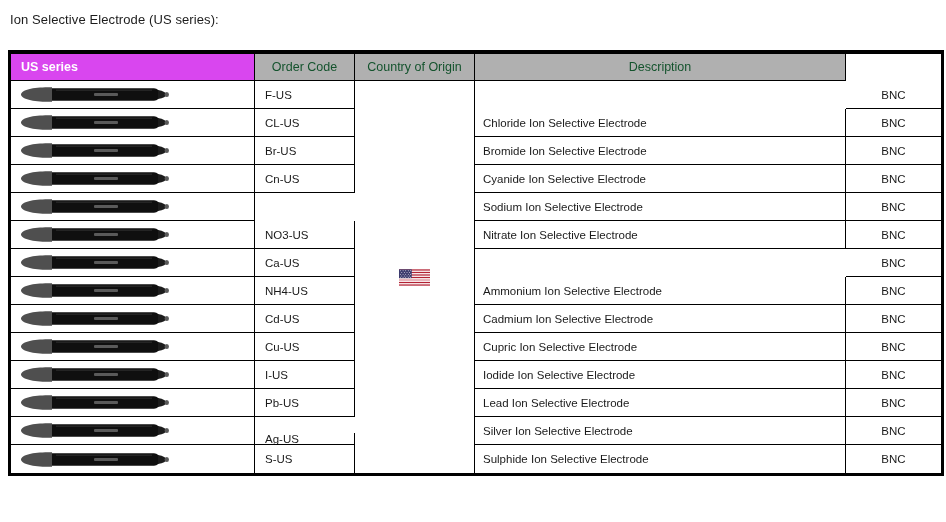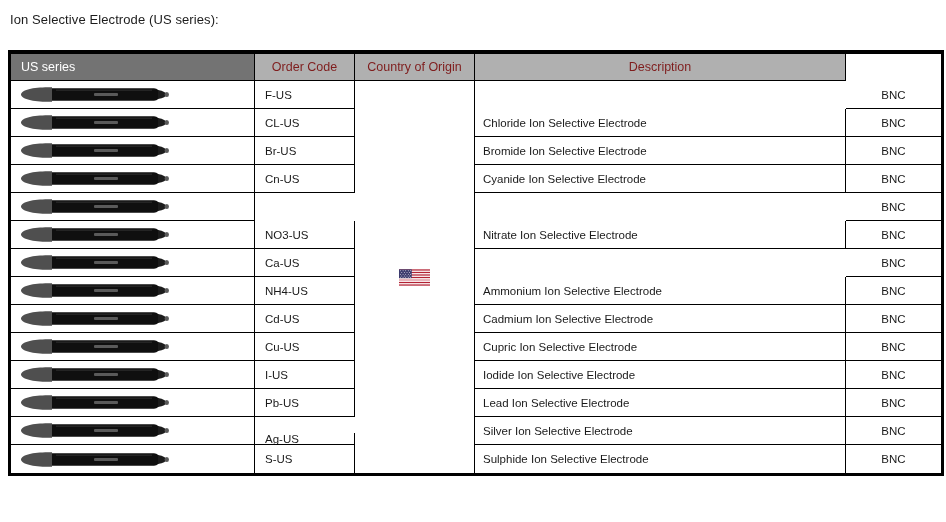--- a/index.html
+++ b/index.html
@@ -44,26 +44,26 @@
   .c1 { grid-column: 1; }
   .c2 { grid-column: 2; }
   .c3 { grid-column: 3; }
   .c4 { grid-column: 4; }
   .c5 { grid-column: 5; }
   .header {
     grid-row: 1;
     background: #b0b0b0;
     justify-content: center;
     font-size: 12.5px;
-    color: #7f1d1d;
+    color: #14532d;
   }
   .series-header {
-    background: #737373;
+    background: #d946ef;
     color: #fff;
-    font-weight: normal;
+    font-weight: bold;
     justify-content: flex-start;
     padding-left: 10px;
   }
   .c5, .conn-cell { border-right: none; }
   .no-bb { border-bottom: none; }
   .country-cell {
     grid-column: 3;
     grid-row: 2 / 16;
     border-bottom: none;
     justify-content: center;
@@ -182,20 +182,21 @@
   <div class="cell electrode-cell c1" style="grid-row: 6;">
     <svg width="152" height="17" viewBox="0 0 152 17">
       <rect x="28" y="2.2" width="114" height="12.6" rx="6" fill="#0f0f0f"></rect>
       <path d="M30 1.2 C 15 1.2 3 4 3 8.5 C 3 13 15 15.8 30 15.8 L 34 15.8 L 34 1.2 Z" fill="#4f4f4f"></path>
       <path d="M140 4 Q 148 5.5 148.5 8.5 Q 148 11.5 140 13 Z" fill="#1c1c1c"></path>
       <ellipse cx="148.8" cy="8.5" rx="2.2" ry="2.6" fill="#5a5a5a"></ellipse>
       <rect x="76" y="7" width="24" height="3" rx="1" fill="#8c8c8c" opacity="0.6"></rect>
       <rect x="38" y="3.6" width="96" height="1.1" fill="#3c3c3c" opacity="0.7"></rect>
     </svg>
   </div>
+  <div class="cell desc-cell c4" style="grid-row: 6;">Sodium Ion Selective Electrode</div>
   <div class="cell conn-cell c5" style="grid-row: 6;">BNC</div>
 
   <div class="cell electrode-cell c1" style="grid-row: 7;">
     <svg width="152" height="17" viewBox="0 0 152 17">
       <rect x="28" y="2.2" width="114" height="12.6" rx="6" fill="#0f0f0f"></rect>
       <path d="M30 1.2 C 15 1.2 3 4 3 8.5 C 3 13 15 15.8 30 15.8 L 34 15.8 L 34 1.2 Z" fill="#4f4f4f"></path>
       <path d="M140 4 Q 148 5.5 148.5 8.5 Q 148 11.5 140 13 Z" fill="#1c1c1c"></path>
       <ellipse cx="148.8" cy="8.5" rx="2.2" ry="2.6" fill="#5a5a5a"></ellipse>
       <rect x="76" y="7" width="24" height="3" rx="1" fill="#8c8c8c" opacity="0.6"></rect>
       <rect x="38" y="3.6" width="96" height="1.1" fill="#3c3c3c" opacity="0.7"></rect>

